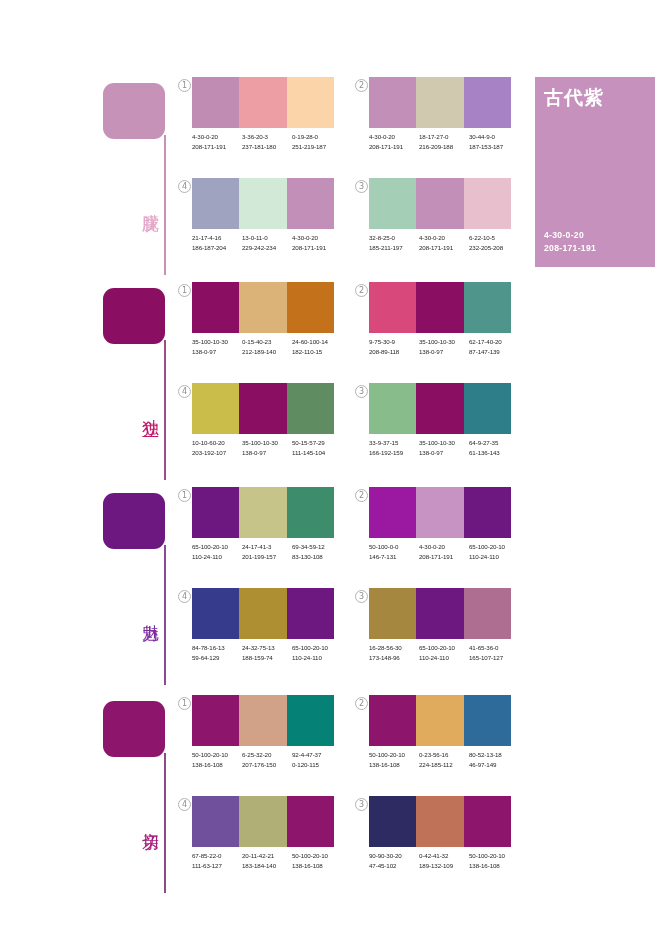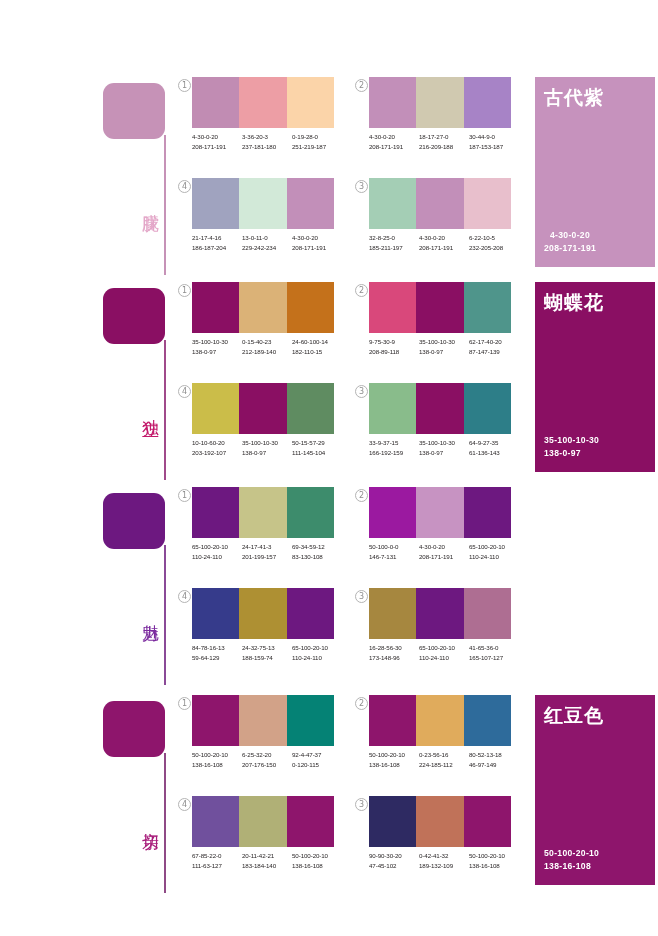--- a/index.html
+++ b/index.html
@@ -251,21 +251,21 @@
           <span>
             <b>4-30-0-20</b>
             <b>208-171-191</b>
           </span>
           <span>
             <b>6-22-10-5</b>
             <b>232-205-208</b>
           </span>
         </div>
       </div>
-      <div class="panel" style="background: rgb(198, 146, 189); text-align: center;">
+      <div class="panel" style="background: rgb(198, 146, 189);">
         <div class="ptitle">古代紫</div>
         <div class="pcodes">
           <div>4-30-0-20</div>
           <div>208-171-191</div>
         </div>
       </div>
     </div>
     <div class="section" style="top: 280px;">
       <div class="chip-col">
         <div class="chip" style="background: rgb(138, 15, 99);"></div>
@@ -353,27 +353,20 @@
           <span>
             <b>35-100-10-30</b>
             <b>138-0-97</b>
           </span>
           <span>
             <b>64-9-27-35</b>
             <b>61-136-143</b>
           </span>
         </div>
       </div>
-      <div class="panel" style="background: rgb(138, 15, 99);">
-        <div class="ptitle">蝴蝶花</div>
-        <div class="pcodes">
-          <div>35-100-10-30</div>
-          <div>138-0-97</div>
-        </div>
-      </div>
     </div>
     <div class="section" style="top: 485px;">
       <div class="chip-col">
         <div class="chip" style="background: rgb(109, 24, 128);"></div>
         <div class="stem" style="background: rgb(138, 74, 151);"></div>
         <div class="vlabel" style="color: rgb(123, 42, 158);">魅力</div>
       </div>
       <div class="group g1">
         <span class="num">1</span>
         <div class="swatches">
@@ -550,21 +543,14 @@
           <span>
             <b>0-42-41-32</b>
             <b>189-132-109</b>
           </span>
           <span>
             <b>50-100-20-10</b>
             <b>138-16-108</b>
           </span>
         </div>
       </div>
-      <div class="panel" style="background: rgb(142, 21, 108);">
-        <div class="ptitle">红豆色</div>
-        <div class="pcodes">
-          <div>50-100-20-10</div>
-          <div>138-16-108</div>
-        </div>
-      </div>
     </div>
   </div>
 
 </body></html>

